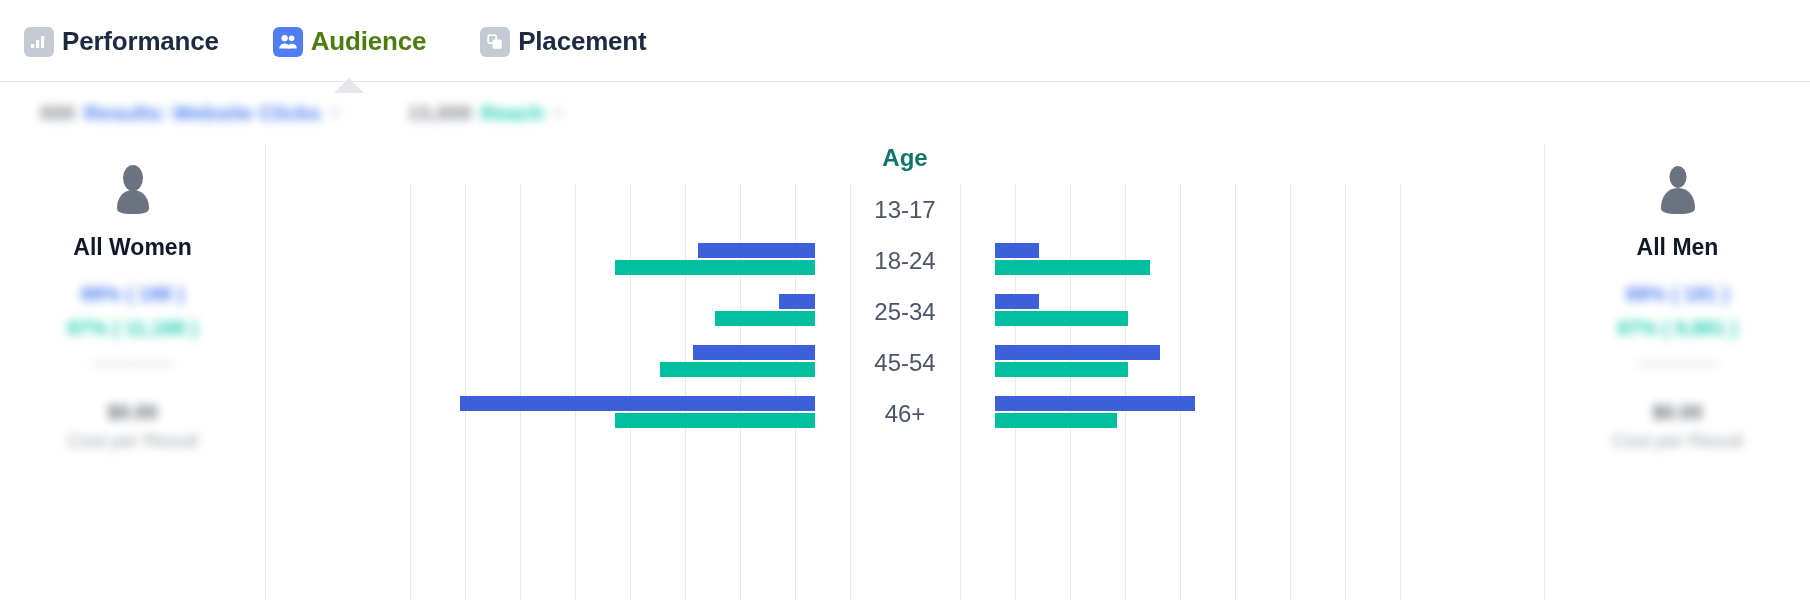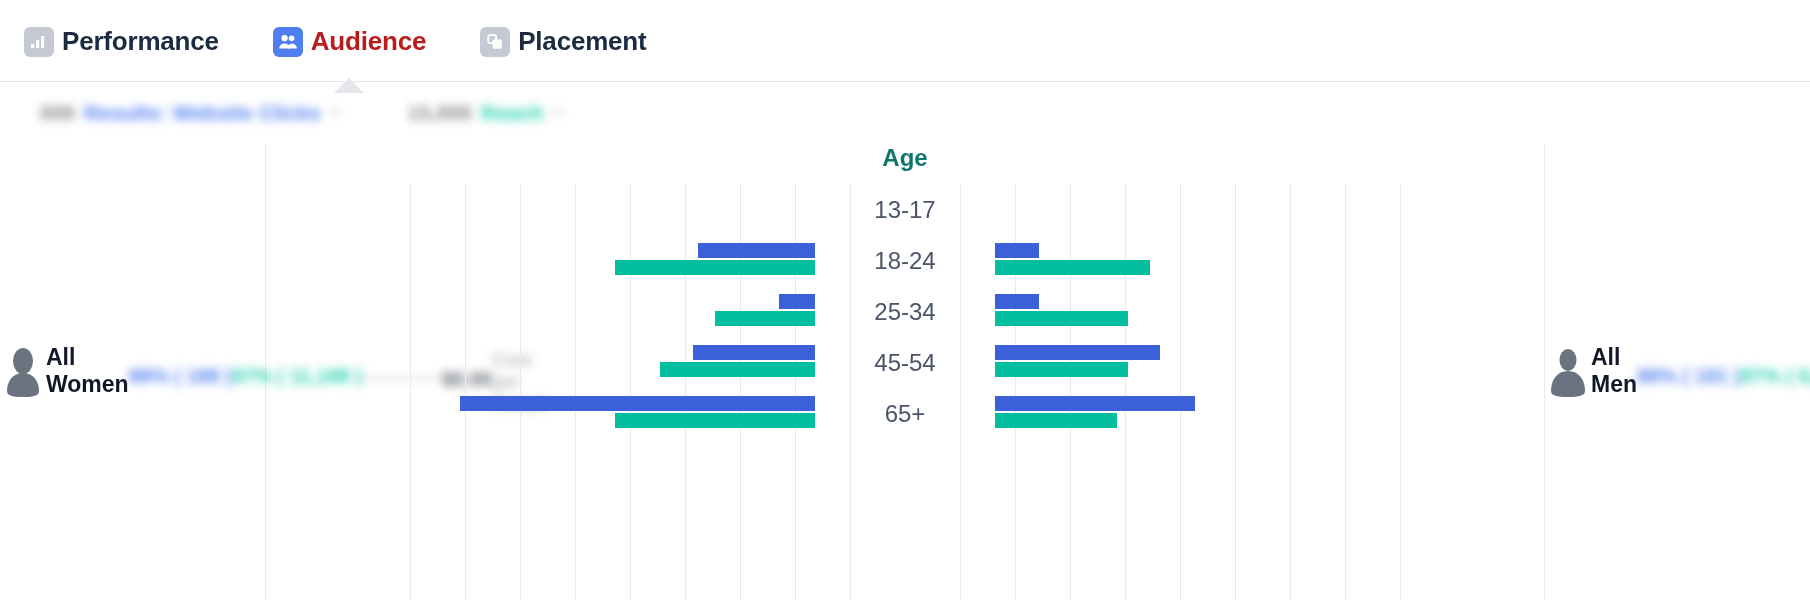--- a/index.html
+++ b/index.html
@@ -38,21 +38,21 @@
   }
   .tab-ico.inactive { background: #c4c9d4; }
   .tab-ico.active { background: #4e7ef0; }
   .tab-label {
     font-size: 26px;
     font-weight: bold;
     color: #1c2b41;
     white-space: nowrap;
     letter-spacing: -0.2px;
   }
-  .tab.is-active .tab-label { color: #b91c1c; }
+  .tab.is-active .tab-label { color: #4d7c0f; }
   .tab-caret {
     position: absolute;
     left: 50%;
     transform: translateX(-50%);
     bottom: -1px;
     width: 0; height: 0;
     border-left: 15px solid transparent;
     border-right: 15px solid transparent;
     border-bottom: 15px solid #ffffff;
   }
@@ -86,21 +86,21 @@
   
   .chartwrap {
     position: relative;
     height: 456px;
     display: flex;
   }
   .side {
     width: 266px;
     flex: none;
     display: flex;
-    flex-direction: row;
+    flex-direction: column;
     align-items: center;
     padding-top: 20px;
   }
   .side.left { border-right: 1px solid #e9eaec; }
   .side.right { border-left: 1px solid #e9eaec; }
   .person {
     margin-bottom: 12px;
   }
   .side-title {
     font-size: 23px;
@@ -290,21 +290,21 @@
           <div class="bar teal left" style="width: 155px;"></div>
           <div class="bar blue right" style="width: 165px;"></div>
           <div class="bar teal right" style="width: 133px;"></div>
           <div class="agelbl">45-54</div>
         </div>
         <div class="row">
           <div class="bar blue left" style="width: 355px;"></div>
           <div class="bar teal left" style="width: 200px;"></div>
           <div class="bar blue right" style="width: 200px;"></div>
           <div class="bar teal right" style="width: 122px;"></div>
-          <div class="agelbl">65+</div>
+          <div class="agelbl">46+</div>
         </div>
       </div>
   </div>
 
   <div class="side right">
     <span class="person">
       <svg width="46" height="54" viewBox="0 0 46 54">
         <ellipse cx="23" cy="13" rx="8.5" ry="11" fill="#6b7280"></ellipse>
         <path d="M23 24c-11 0-17 9-17 20 0 4 5 6 17 6s17-2 17-6c0-11-6-20-17-20z" fill="#6b7280"></path>
       </svg>

